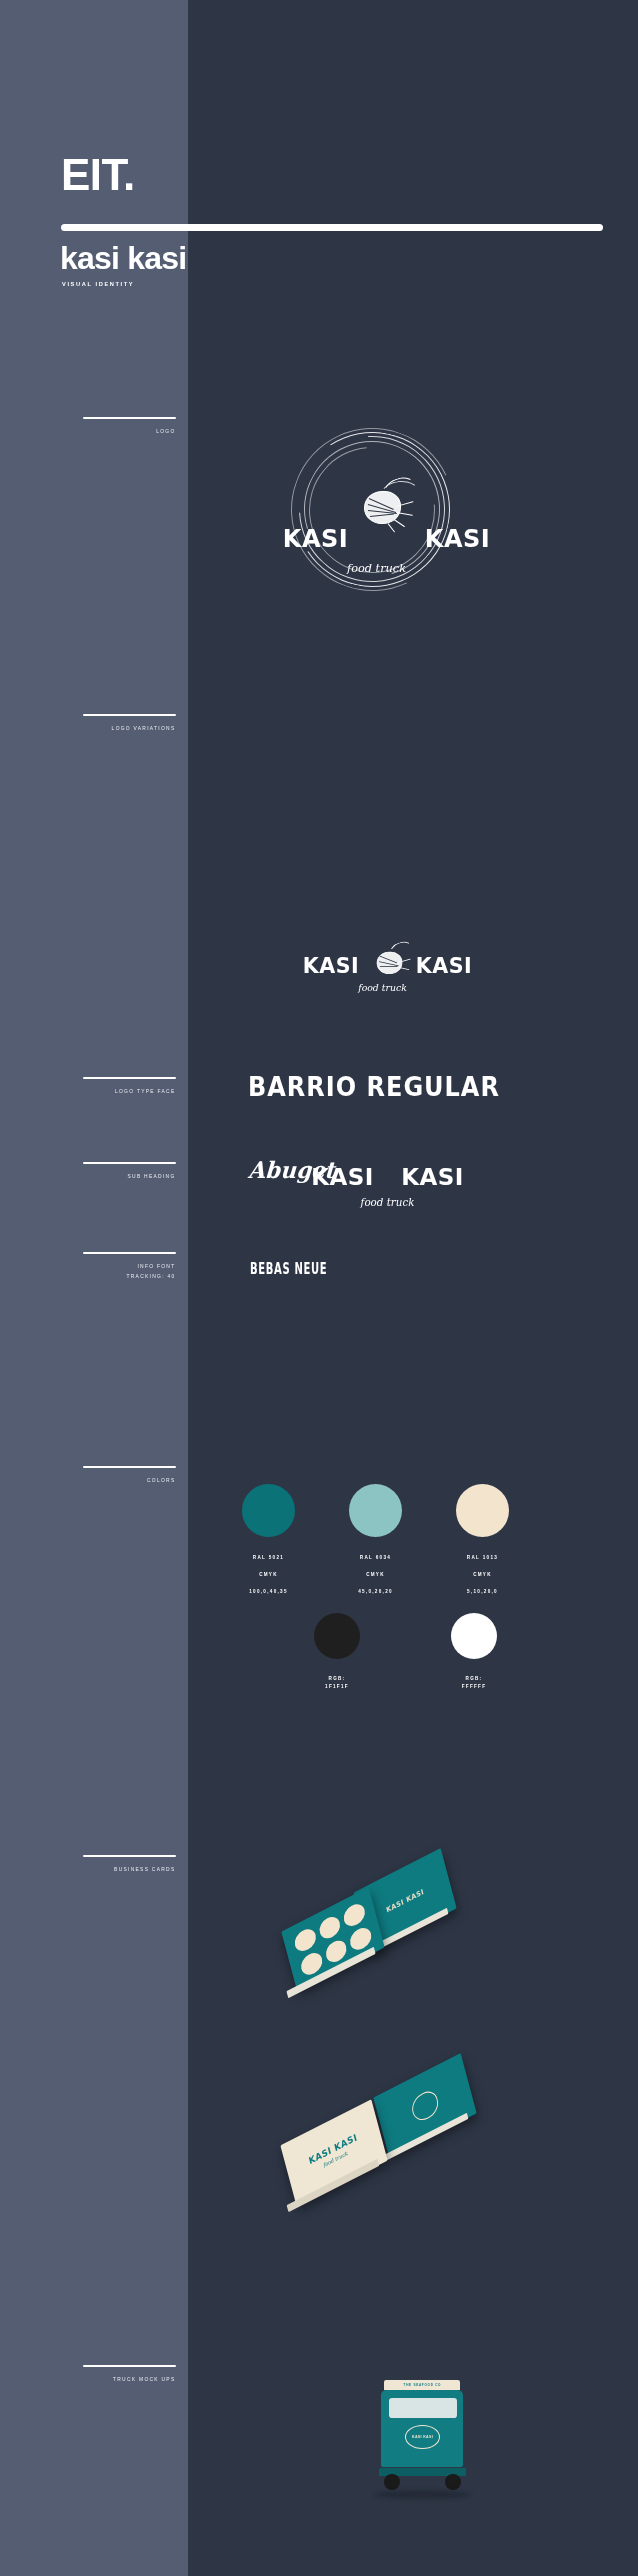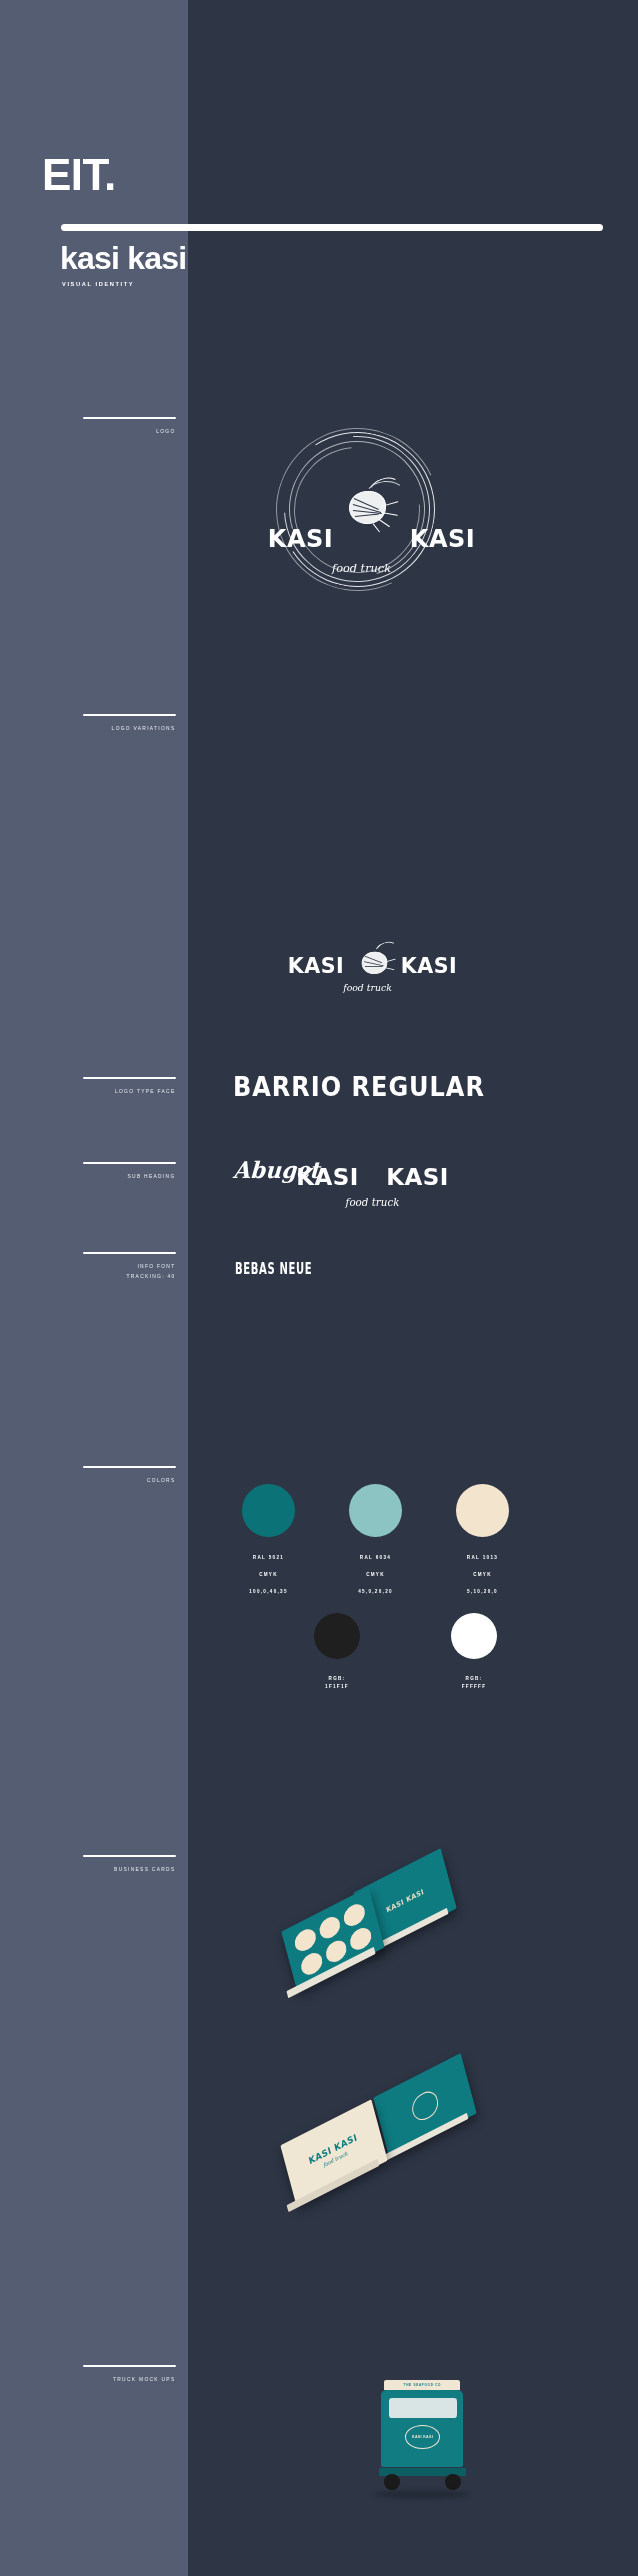--- a/index.html
+++ b/index.html
@@ -23,21 +23,21 @@
     position:absolute; inset:0;
     background-image:
       repeating-linear-gradient(0deg, rgba(255,255,255,.012) 0 0.5px, transparent 0.5px 1px),
       repeating-linear-gradient(90deg, rgba(0,0,0,.015) 0 0.5px, transparent 0.5px 1px);
     pointer-events:none;
   }
 
   
   .header { position:absolute; left:0; top:0; width:639px; }
   .eit-title {
-    position:absolute; left:42px; top:155px;
+    position:absolute; left:61px; top:155px;
     font-size:44px; font-weight:bold; letter-spacing:-0.5px;
     line-height:.92;
   }
   .header-rule {
     position:absolute; left:61px; top:224px;
     width:542px; height:6.7px; background:#ffffff; border-radius:3.6px;
   }
   .brand-name {
     position:absolute; left:60px; top:242px;
     font-size:32px; font-weight:bold; letter-spacing:-0.8px;
@@ -52,21 +52,21 @@
   .sec { position:absolute; text-align:right; width:160px; left:15.5px; }
   .sec .rule {
     width:93px; height:2.1px; background:#ffffff; border-radius:1.5px;
     margin-left:auto; margin-bottom:8.2px;
   }
   .sec .lbl {
     font-size:4.9px; letter-spacing:1.3px; color:#eceef3; line-height:1.9;
   }
 
   
-  .stage { position:absolute; left:188px; width:418px; }
+  .stage { position:absolute; left:203px; width:418px; }
 
   
   .logo-wrap { position:relative; }
   .rings { position:absolute; inset:0; }
   .ring {
     position:absolute; border-radius:50%;
     border:0.8px solid rgba(255,255,255,.88);
     border-left-color:transparent;
   }
   .ring.b { border:0.7px solid rgba(255,255,255,.8); border-top-color:transparent; }

